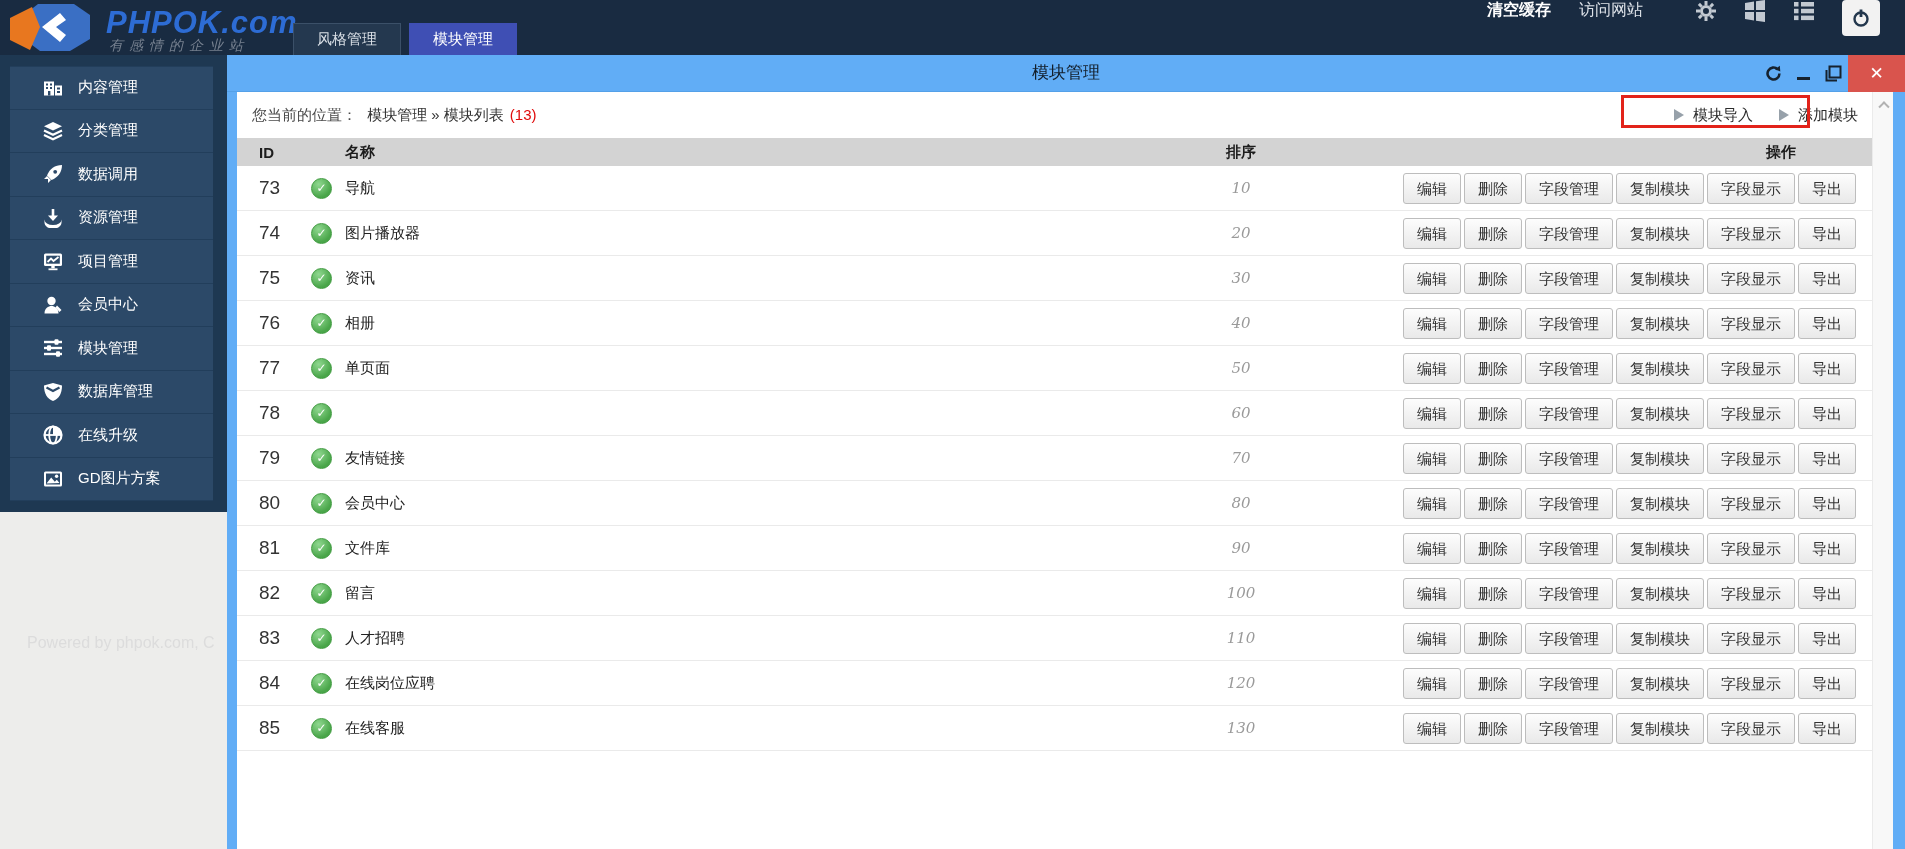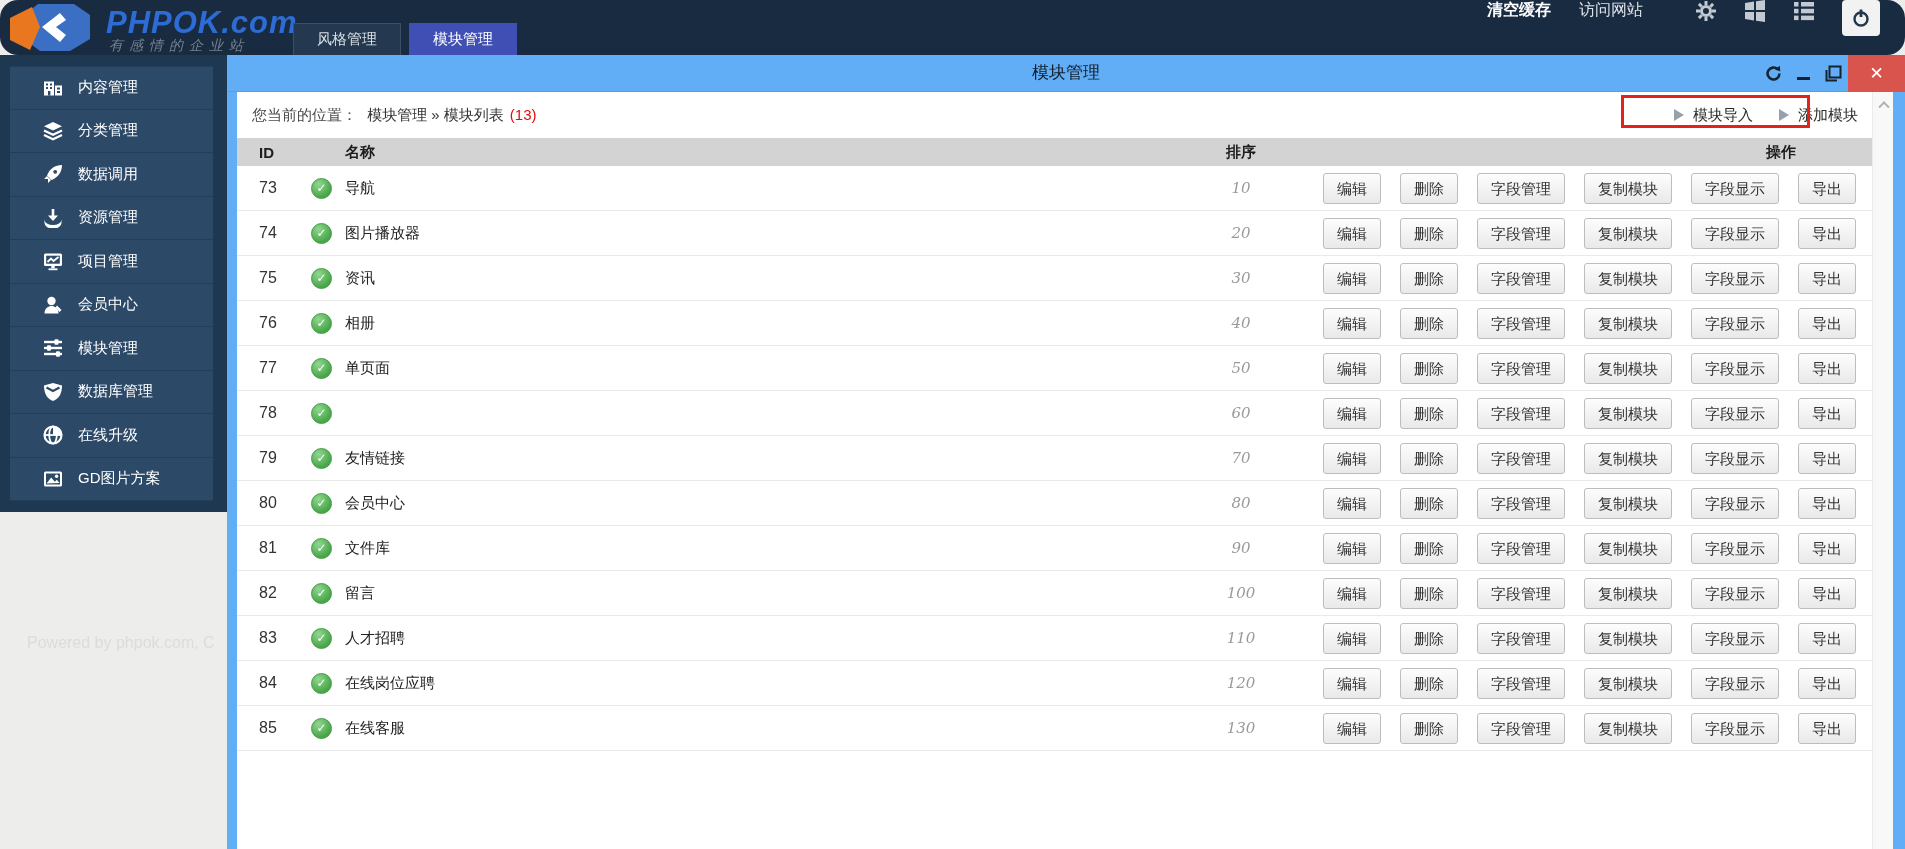--- a/index.html
+++ b/index.html
@@ -4,21 +4,21 @@
 <style>
   * { margin:0; padding:0; box-sizing:border-box; }
   html,body { width:1905px; height:849px; overflow:hidden; }
   body {
     position:relative;
     font-family:"Liberation Sans","DejaVu Sans",sans-serif;
     background:#ededeb;
   }
 
   
-  .topbar { position:absolute; left:0; top:0; width:1905px; height:55px; background:#192b41; z-index:30;border-radius:18px; }
+  .topbar { position:absolute; left:0; top:0; width:1905px; height:55px; background:#192b41; z-index:30; }
   .logo-mark { position:absolute; left:8px; top:2px; }
   .logo-title { position:absolute; left:106px; top:5px; font-size:31px; font-weight:bold; font-style:italic; color:#2d6cd4; letter-spacing:1px; }
   .logo-sub { position:absolute; left:109px; top:37px; font-size:14px; color:#76808f; letter-spacing:6px; font-style:italic; }
   .tabs { position:absolute; left:293px; bottom:0; display:flex; gap:8px; align-items:flex-end; }
   .tab { height:32px; line-height:30px; padding:0 23px; font-size:15px; color:#d9dfe6; background:#24384f; border:1px solid #3b5068; border-bottom:none; cursor:pointer; }
   .tab.active { background:var(--active_tab_indigo); border-color:var(--active_tab_indigo); color:#fff; }
   .topbar-right { position:absolute; right:25px; top:0; height:55px; display:flex; }
   .cache-link { font-weight:bold; color:#ffffff; font-size:16px; margin-right:28px; cursor:pointer; }
   .visit-link { color:#dde2e8; font-size:16px; margin-right:52px; cursor:pointer; }
   .tb-icon { margin-right:27px; cursor:pointer; display:flex; }
@@ -54,26 +54,26 @@
   .tool-link { display:flex; gap:9px; align-items:center; font-size:15px; color:#2b2b2b; cursor:pointer; }
   .tri { width:0; height:0; border-left:10px solid #97a1aa; border-top:6px solid transparent; border-bottom:6px solid transparent; }
   .red-annotation { position:absolute; left:1384px; top:3px; width:189px; height:33px; border:3px solid var(--annotation_red); pointer-events:none; }
 
   
   .grid-cols { display:grid; grid-template-columns:22px 52px 34px 1fr 90px 580px 16px; align-items:center; }
   .thead { height:28px; background:#d3d3d3; font-weight:bold; font-size:15px; color:#1d1d1d; }
   .th-sort { text-align:center; padding-left:20px; }
   .th-actions { text-align:right; position:relative; left:-60px; }
   .trow { height:45px; border-bottom:1px solid #eaeaea; background:#fff; }
-  .cell-id { grid-column:2; font-size:16px; color:#333; }
+  .cell-id { grid-column:2; font-size:19px; color:#333; }
   .cell-badge { grid-column:3; display:flex; }
   .badge-dot { width:21px; height:21px; border-radius:50%; background:radial-gradient(circle at 35% 28%, #90d890, #49a549 70%); border:1px solid #3f9b3f; color:#fff; font-size:12px; font-weight:bold; display:flex; align-items:center; justify-content:center; }
   .cell-name { grid-column:4; font-size:15px; color:#222; }
   .cell-sort { grid-column:5; text-align:center; padding-left:20px; font-style:italic; color:#9a9a9a; font-size:15px; font-family:"DejaVu Serif","Liberation Serif",serif; }
-  .cell-actions { grid-column:6; display:flex; justify-content:flex-end; gap:19px; }
+  .cell-actions { grid-column:6; display:flex; justify-content:flex-end; gap:3px; }
   .abtn { height:31px; line-height:29px; padding:0 13px; border:1px solid #bdbdbd; border-radius:3px; background:linear-gradient(#fdfdfd,#e9e9e9); font-size:15px; color:#333; cursor:pointer; white-space:nowrap; }
 </style>
 </head>
 <body>
 
 <div class="topbar">
   <span class="logo-mark">
     <svg width="92" height="51" viewBox="0 0 92 51">
       <polygon points="30,2 66,2 82,13 82,37 62,49 32,49 16,37 16,13" fill="#3a6fc4"></polygon>
       <polygon points="2,16 24,5 32,25 22,48 2,38" fill="#e8771f"></polygon>

